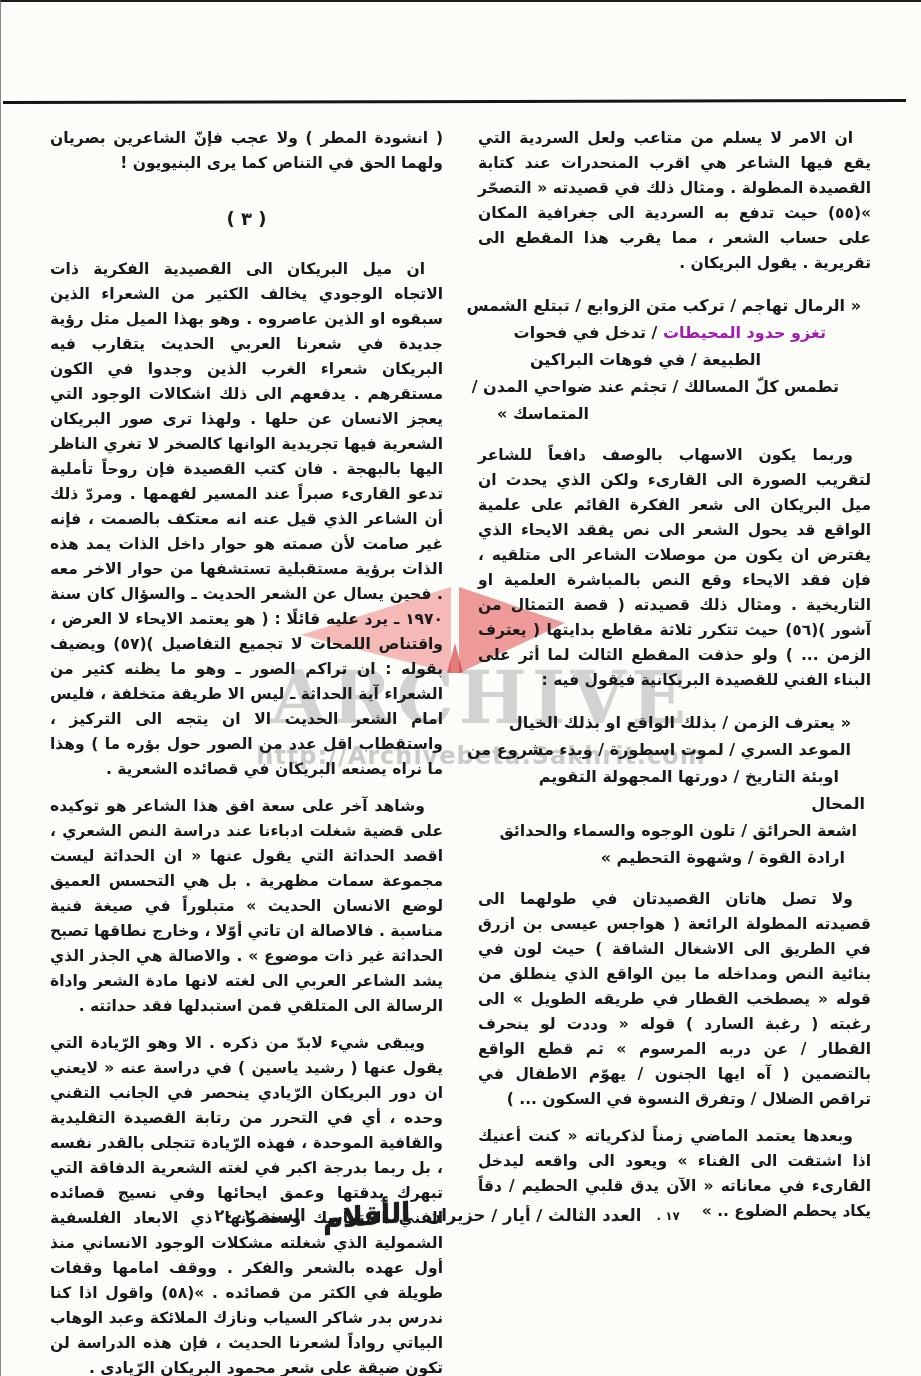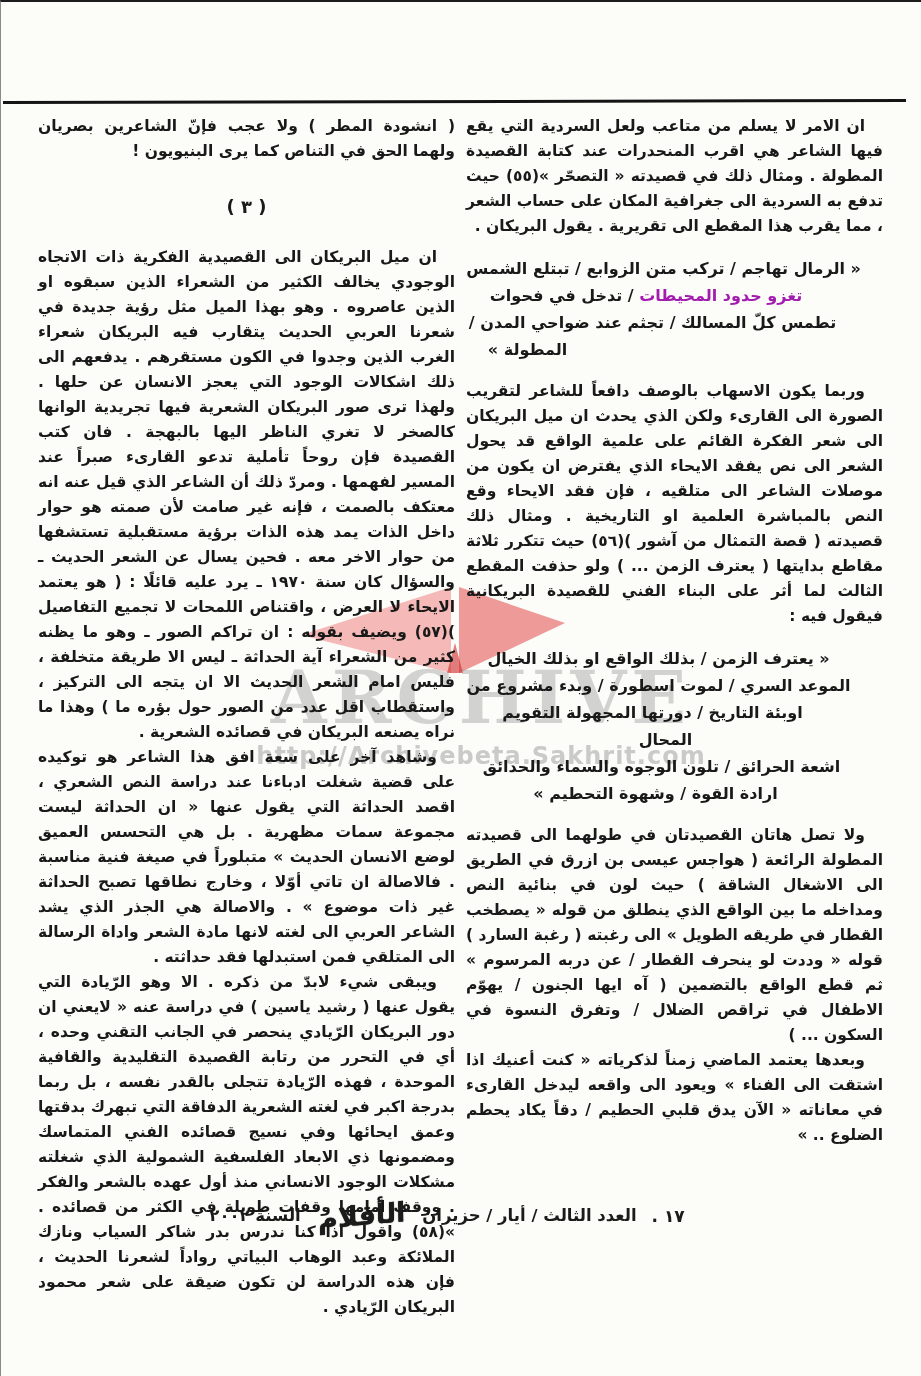--- a/index.html
+++ b/index.html
@@ -46,46 +46,46 @@
     direction:rtl;
   }
   .col {
     width:417px;
     direction:rtl;
     text-align:justify;
     font-size:15.5px; font-weight:bold;
     line-height:25px;
     color:#191919;
   }
-  .para { margin:0; text-indent:18px; }
+  .para { margin:12px; text-indent:18px; }
   .para.no-indent { text-indent:0; }
   .poem {
     margin:16px 12px 16px 0;
     text-align:right;
     font-size:16px;
     line-height:27px;
   }
-  .pline { white-space:nowrap;text-align:center; }
+  .pline { white-space:nowrap; }
   .faded { color:#a21caf; }
   .section-head {
     text-align:center;
     font-size:18px; font-weight:bold;
     letter-spacing:3px;
     margin:30px 0 26px 0;
   }
   
   .footer {
     position:absolute; top:1198px; left:0; width:100%; z-index:1;
     display:flex; direction:rtl;
     justify-content:center; align-items:center;
     gap:15px;
     transform:translateX(-14px);
     font-weight:bold; font-size:16.5px;
   }
-  .footer .pg-num { font-size:17px; letter-spacing:1px; }
+  .footer .pg-num { font-size:12px; letter-spacing:1px; }
   .aqlam-logo {
     display:inline-block;
     font-size:27px; font-weight:900;
     transform:rotate(-5deg) skewX(-4deg);
     letter-spacing:-1px;
     text-shadow:0 0 1px #000;
     margin:0 2px;
   }
 </style>
 </head>
@@ -106,22 +106,23 @@
   </div>
 
   <div class="content">
 
     <div class="col">
       <p class="para">ان الامر لا يسلم من متاعب ولعل السردية التي يقع فيها الشاعر هي اقرب المنحدرات عند كتابة القصيدة المطولة . ومثال ذلك في قصيدته « التصحّر »(٥٥) حيث تدفع به السردية الى جغرافية المكان على حساب الشعر ، مما يقرب هذا المقطع الى تقريرية . يقول البريكان .</p>
 
       <div class="poem">
         <div class="pline" style="padding-right:10px">« الرمال تهاجم / تركب متن الزوابع / تبتلع الشمس</div>
         <div class="pline" style="padding-right:45px"><span class="faded">تغزو حدود المحيطات</span><span> / تدخل في فحوات</span></div>
+        <div class="pline" style="padding-right:110px">الطبيعة / في فوهات البراكين</div>
         <div class="pline" style="padding-right:32px">تطمس كلّ المسالك / تجثم عند ضواحي المدن /</div>
-        <div class="pline" style="padding-right:282px">المطولة »</div>
+        <div class="pline" style="padding-right:282px">المتماسك »</div>
       </div>
 
       <p class="para">وربما يكون الاسهاب بالوصف دافعاً للشاعر لتقريب الصورة الى القارىء ولكن الذي يحدث ان ميل البريكان الى شعر الفكرة القائم على علمية الواقع قد يحول الشعر الى نص يفقد الايحاء الذي يفترض ان يكون من موصلات الشاعر الى متلقيه ، فإن فقد الايحاء وقع النص بالمباشرة العلمية او التاريخية . ومثال ذلك قصيدته ( قصة التمثال من آشور )(٥٦) حيث تتكرر ثلاثة مقاطع بدايتها ( يعترف الزمن ... ) ولو حذفت المقطع الثالث لما أثر على البناء الفني للقصيدة البريكانية فيقول فيه :</p>
 
       <div class="poem">
         <div class="pline" style="padding-right:20px">« يعترف الزمن / بذلك الواقع او بذلك الخيال</div>
         <div class="pline" style="padding-right:20px">الموعد السري / لموت اسطورة / وبدء مشروع من</div>
         <div class="pline" style="padding-right:32px">اوبئة التاريخ / دورتها المجهولة التقويم</div>
         <div class="pline" style="padding-right:6px">المحال</div>
         <div class="pline" style="padding-right:14px">اشعة الحرائق / تلون الوجوه والسماء والحدائق</div>

